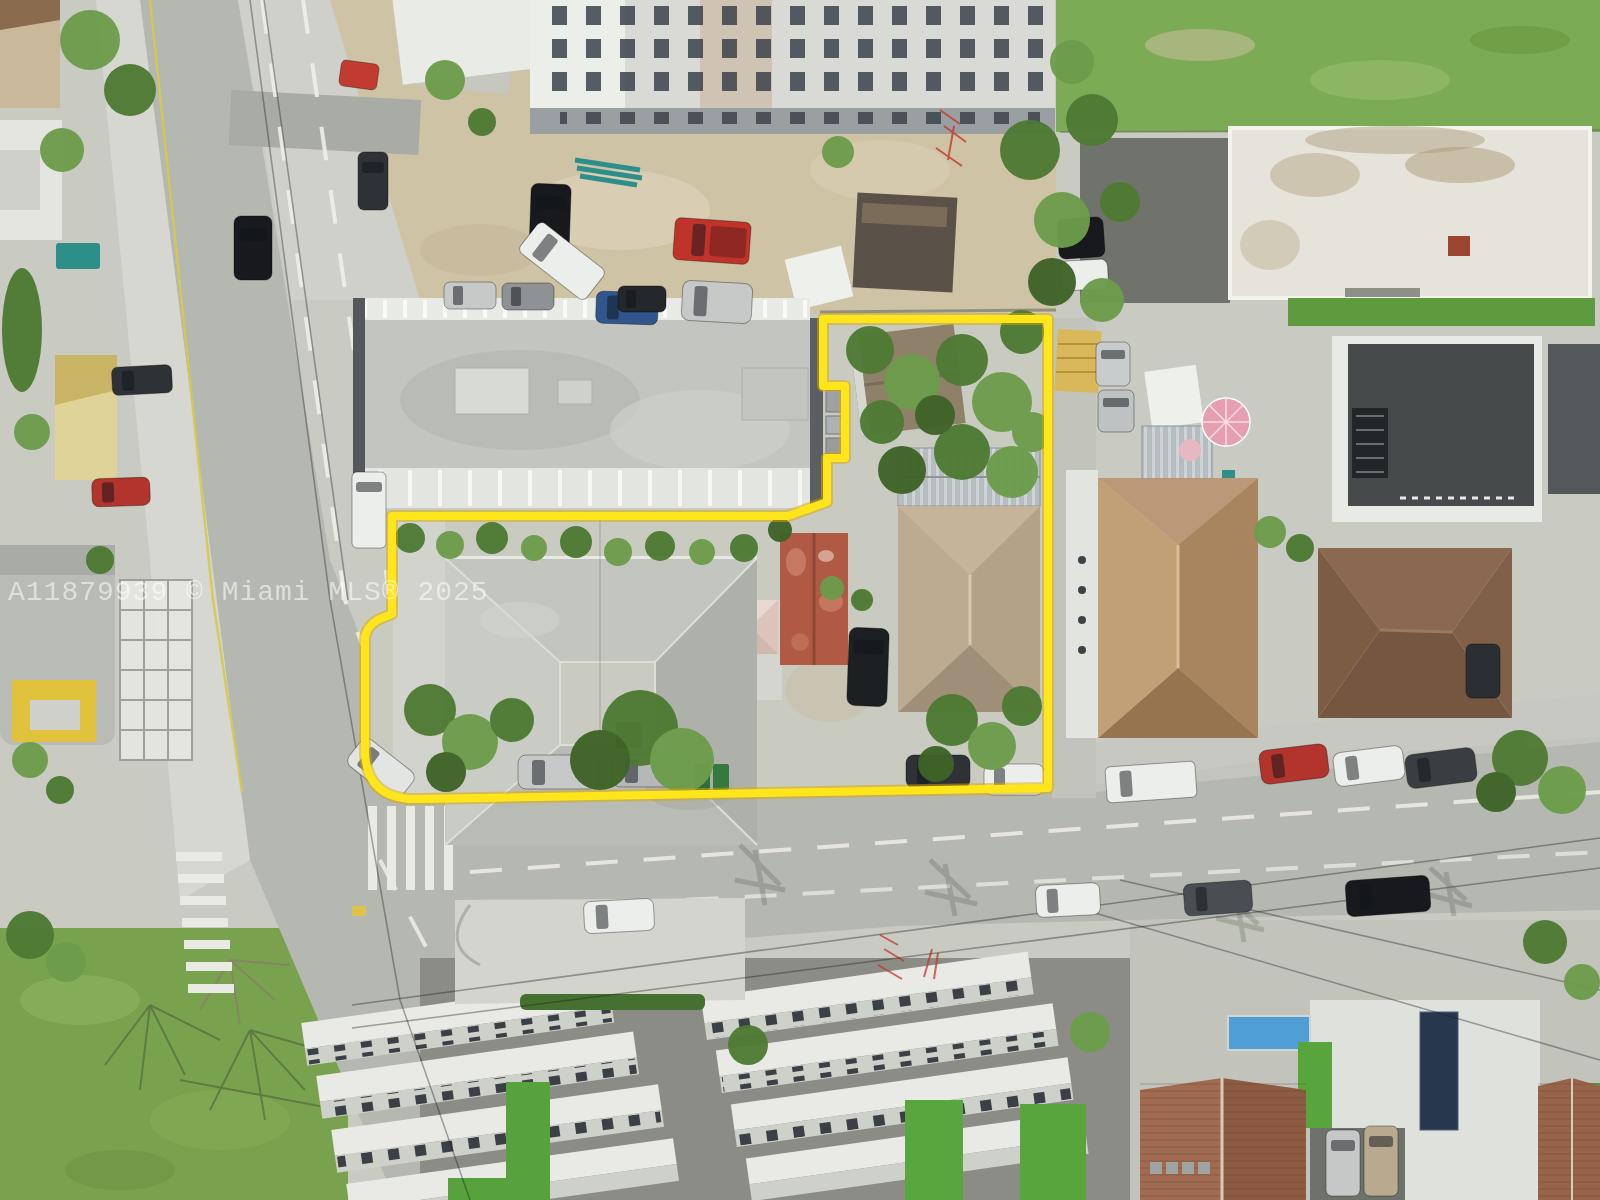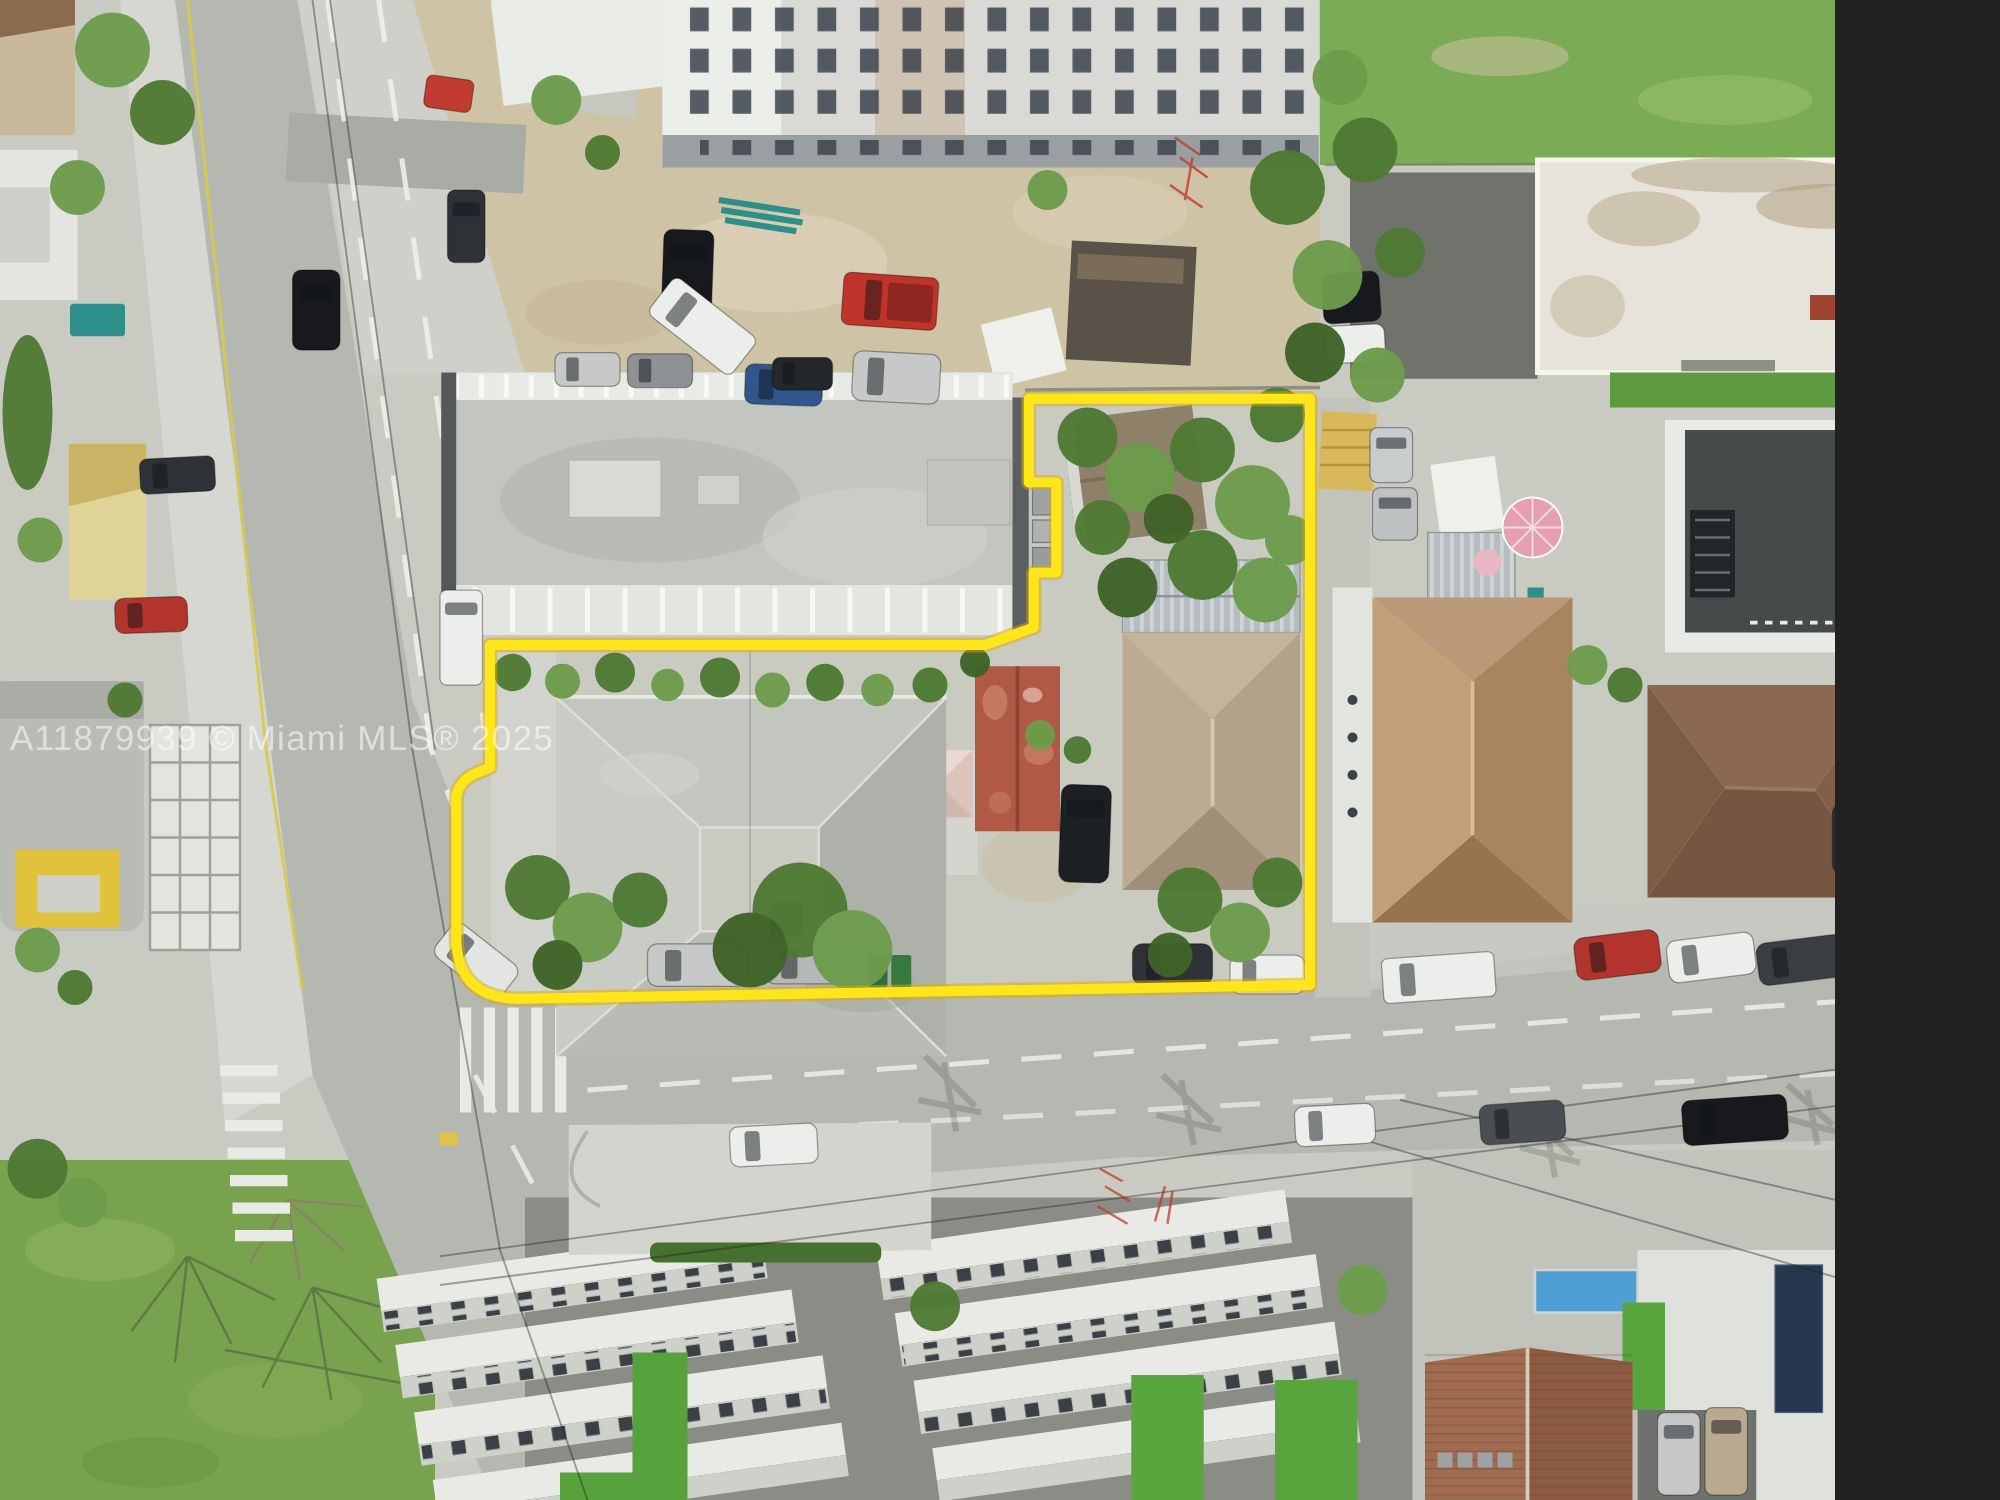--- a/index.html
+++ b/index.html
@@ -1,17 +1,17 @@
 <!DOCTYPE html>
 <html><head>
 <meta charset="utf-8">
 <style>
   html,body{margin:0;padding:0;background:#222;}
-  #stage{position:relative;width:1468px;height:1200px;overflow:hidden;background:#c8cac2;
-         font-family:Liberation Sans, sans-serif;}
+  #stage{position:relative;width:1600px;height:1200px;overflow:hidden;background:#c8cac2;
+         font-family:Liberation Mono, monospace;}
   svg{position:absolute;left:0;top:0;display:block;}
   .car{stroke:rgba(0,0,0,.35);stroke-width:1;}
   .win{fill:rgba(15,20,26,.5);}
   .t1{fill:#4e7a33;}
   .t2{fill:#6d9c4b;}
   .t3{fill:#3f6328;}
   .hedge{fill:#46702f;}
   .wm{font-size:28px;letter-spacing:1px;fill:rgba(255,255,255,0.55);}
 </style>
 </head>

